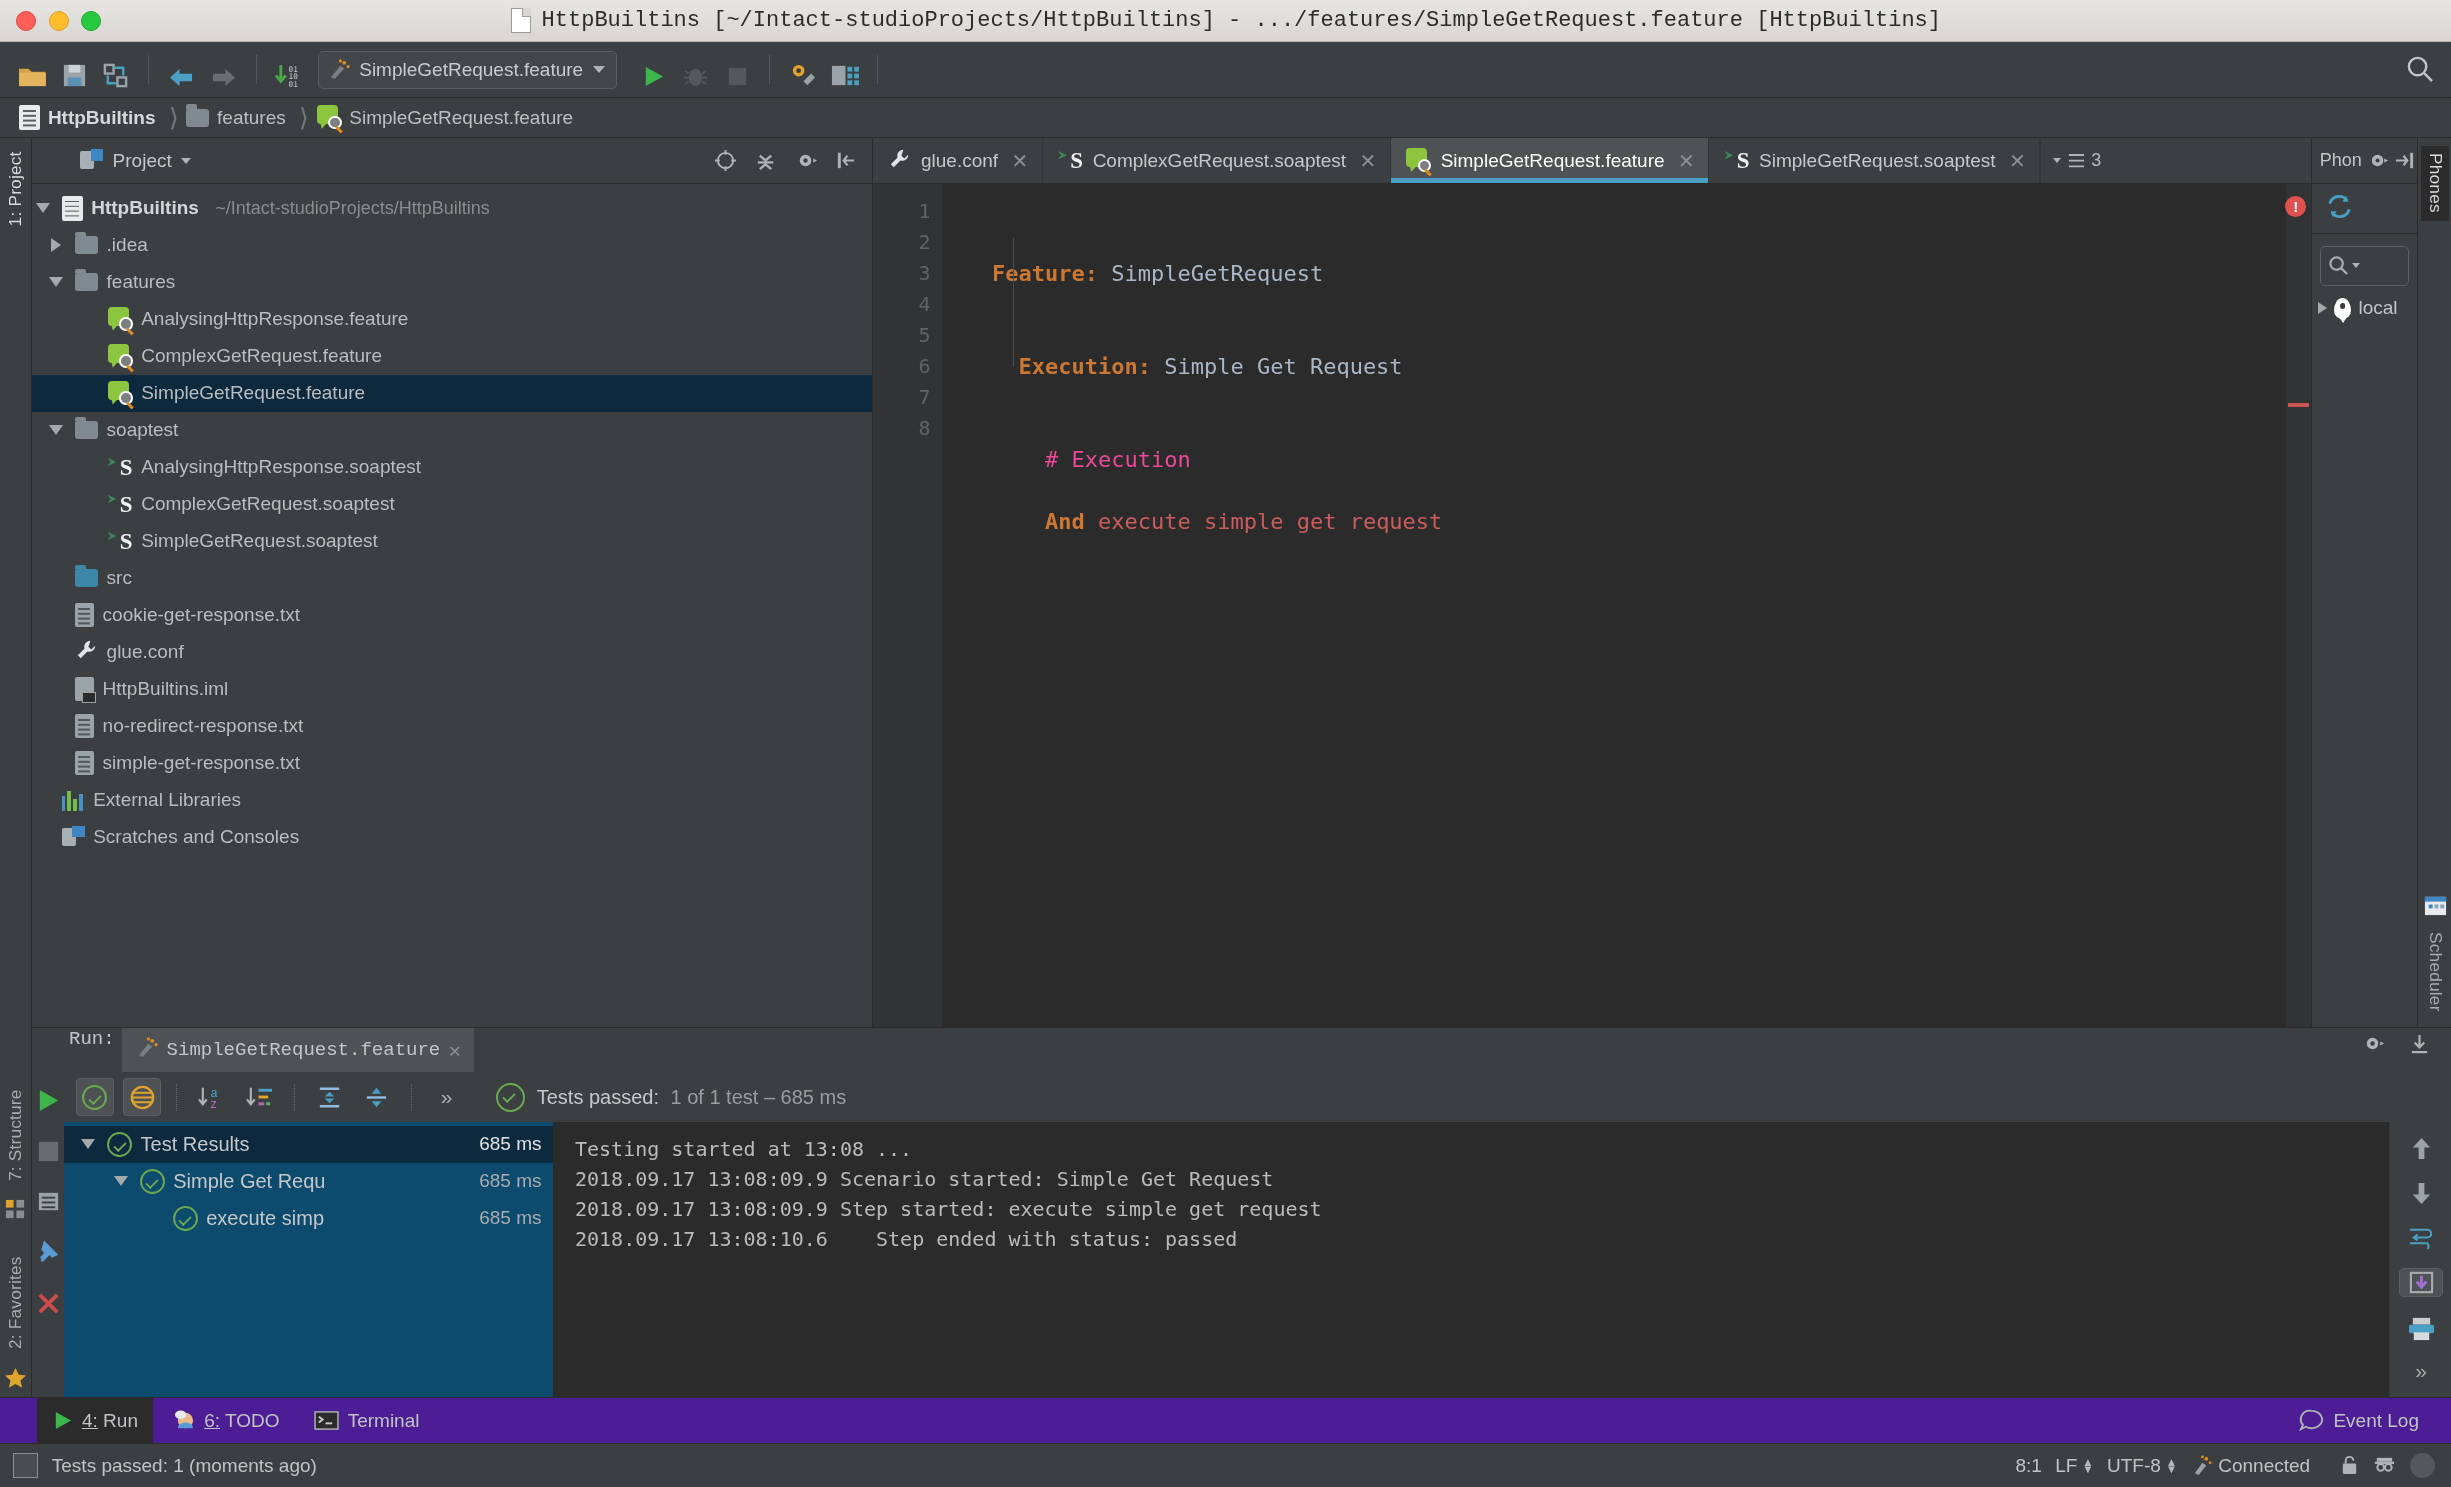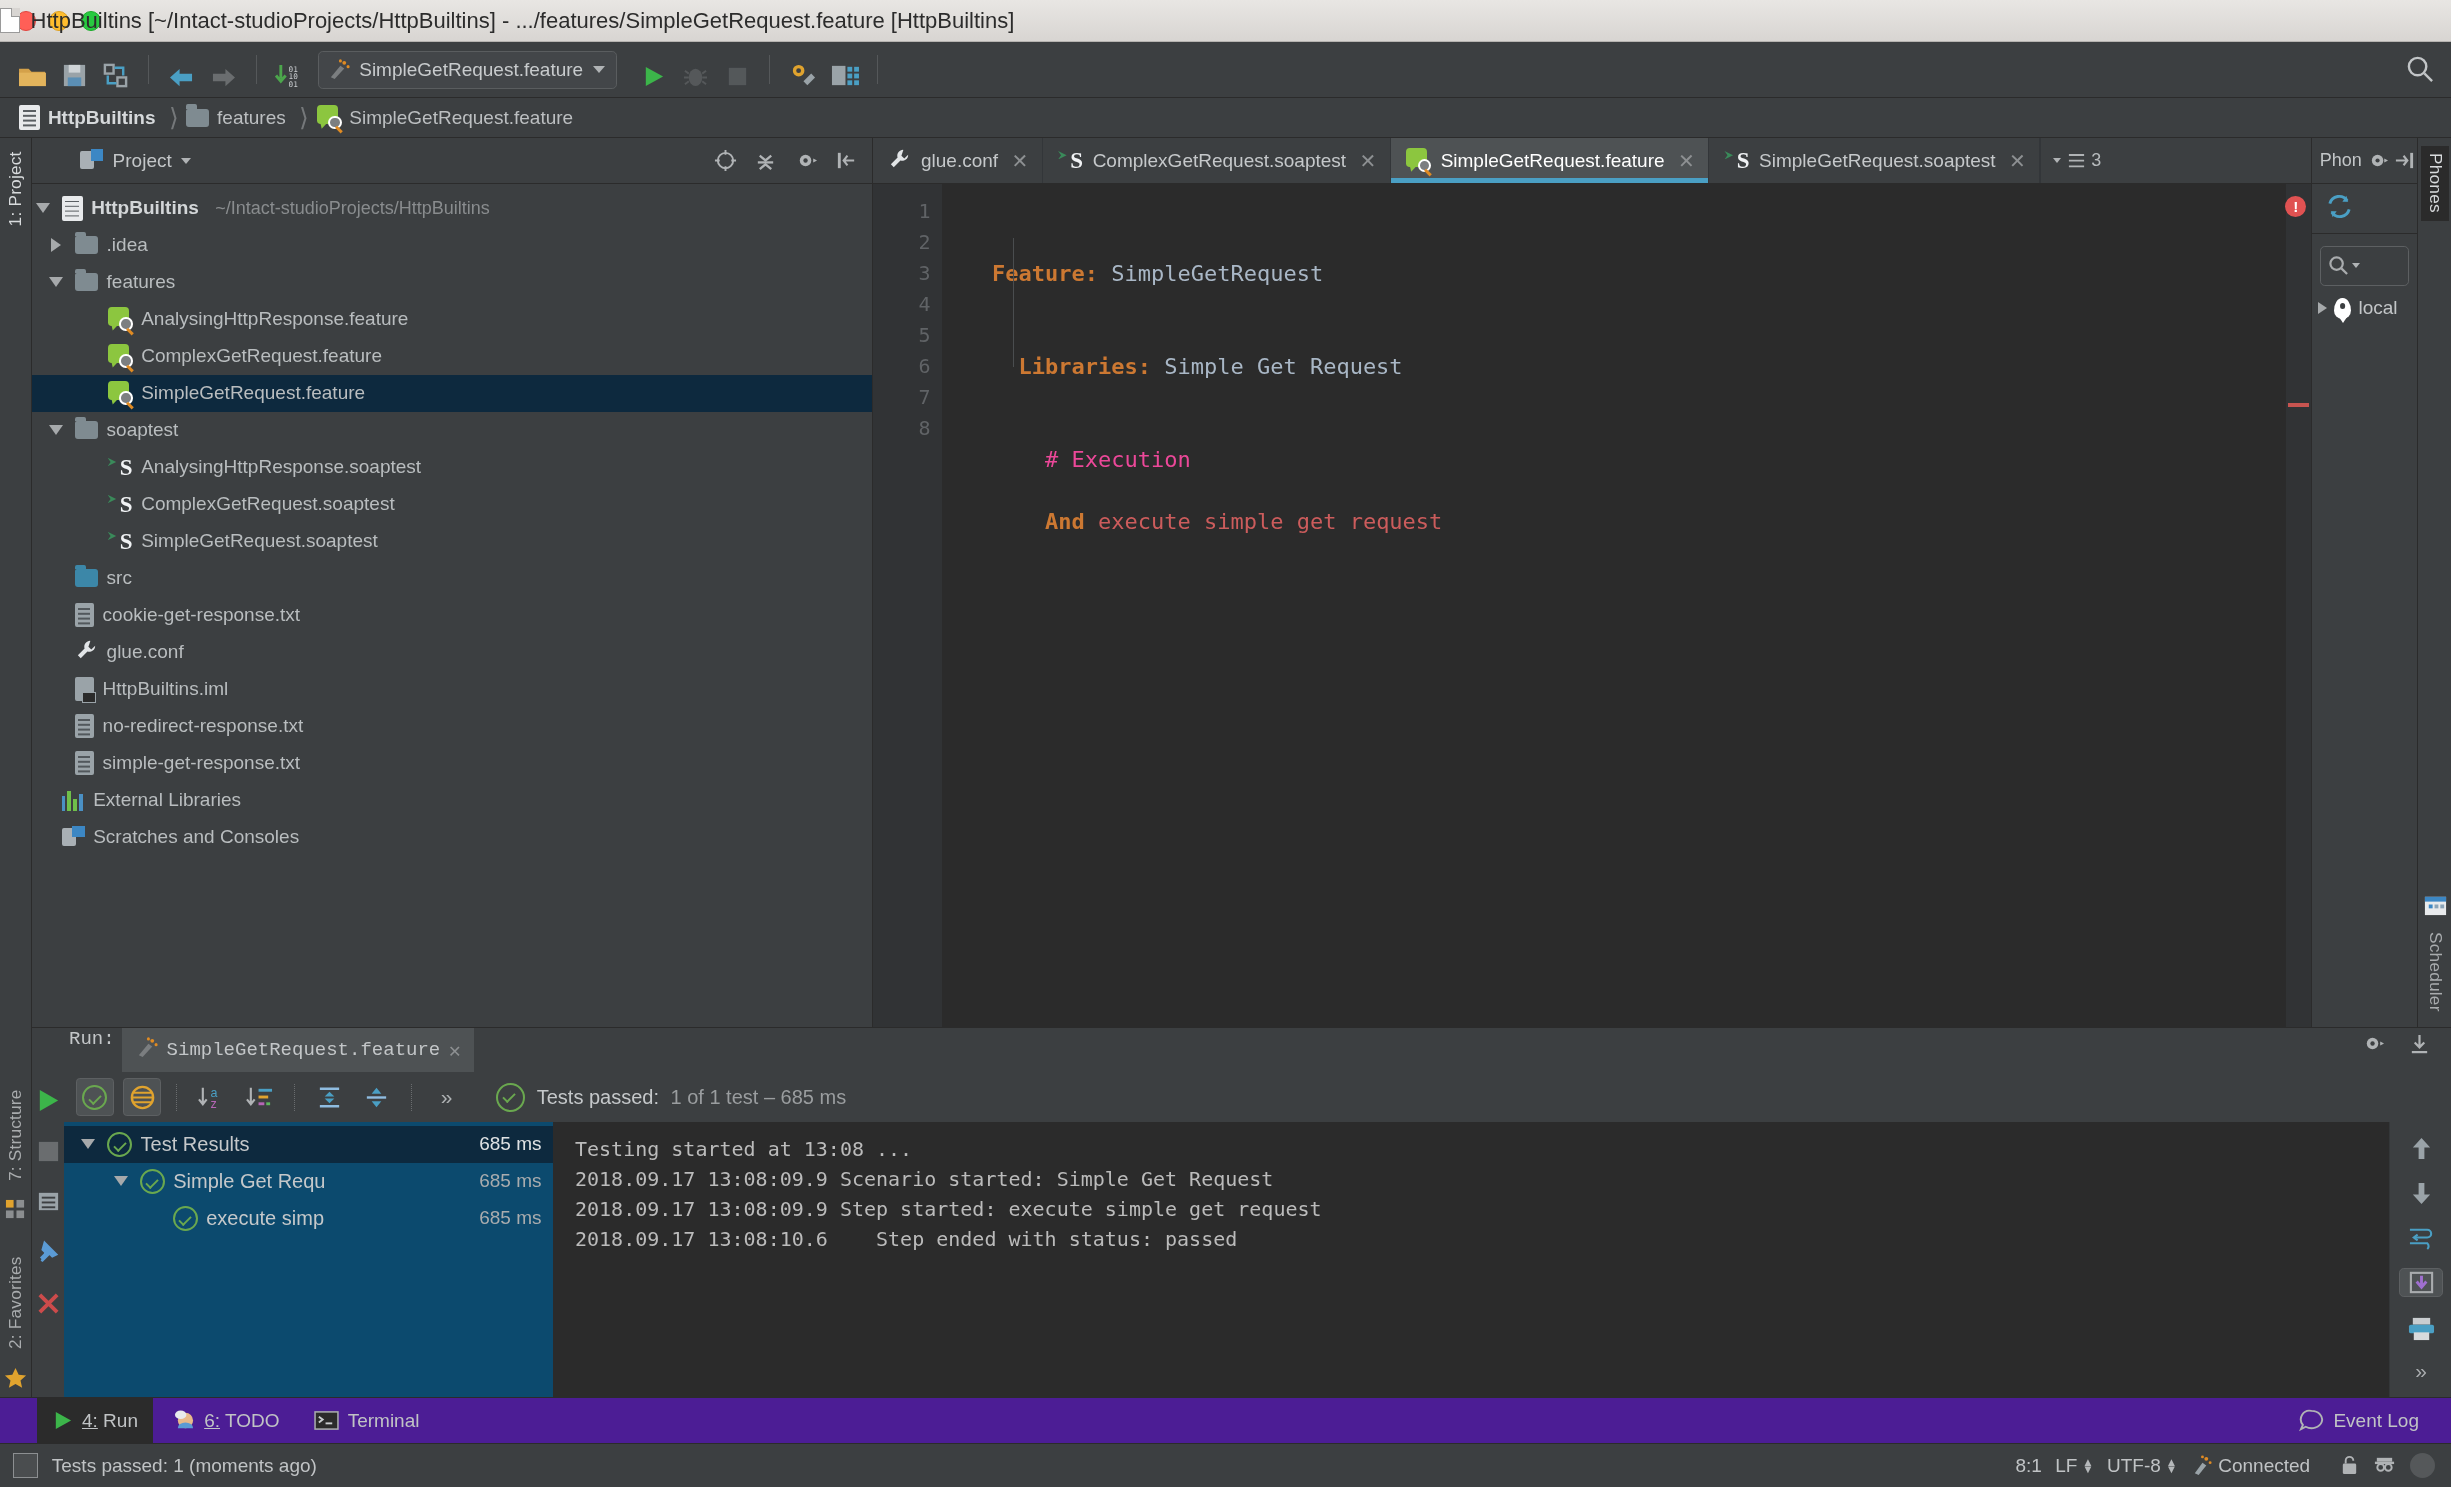--- a/index.html
+++ b/index.html
@@ -19,22 +19,22 @@
     border-bottom: 1px solid #b6b3b0;
     display: flex; align-items: center; position: relative;
   }
   .traffic { display: flex; gap: 12.5px; padding-left: 16.3px; }
   .tl { width: 20px; height: 20px; border-radius: 50%; }
   .tl.red { background: #ff5f57; border: 1px solid #e0443e; }
   .tl.yellow { background: #ffbd2e; border: 1px solid #dea123; }
   .tl.green { background: #28c940; border: 1px solid #1aab29; }
   .title-center {
     position: absolute; left: 0; right: 0; top: 0; bottom: 0;
-    display: flex; align-items: center; gap: 10.6px;
-    font-size: 22px; color: #2c2c2c; pointer-events: none;
+    display: flex; align-items: center; justify-content: center; gap: 10.6px;
+    font-size: 22px; color: #2c2c2c; pointer-events: none; font-family: Liberation Mono, monospace;
   }
   .doc-ico { width: 20px; height: 25px; background: #fff; border: 1px solid #9a9a9a; position: relative; }
   .doc-ico::after { content:''; position:absolute; right:-1px; top:-1px; width:7.7px; height:7.7px; background:#d8d5d2; border-left:1px solid #9a9a9a; border-bottom:1px solid #9a9a9a; }
 
   
   .toolbar {
     height: 56px; flex: 0 0 56px; background: #3c3f41;
     display: flex; align-items: center; padding: 0 13.4px; gap: 3.8px;
     border-bottom: 1px solid #2b2b2b; position: relative;
   }
@@ -551,21 +551,21 @@
                 <div>5</div>
                 <div>6</div>
                 <div>7</div>
                 <div>8</div>
               </div>
             <div class="code">
               <div class="ind-guide"></div>
 <span class="k-feature">Feature:</span><span class="k-text"> SimpleGetRequest</span>
 <span>
 </span>
-<span>  </span><span class="k-feature">Libraries:</span><span class="k-text"> Simple Get Request</span>
+<span>  </span><span class="k-feature">Execution:</span><span class="k-text"> Simple Get Request</span>
 <span>
 
     </span><span class="k-comment"># Execution</span>
 <span>
     </span><span class="k-feature">And</span><span class="k-step"> execute simple get request</span>
             </div>
             <div class="err-gutter">
               <div class="err-dot">!</div>
               <div class="err-mark"></div>
             </div>

